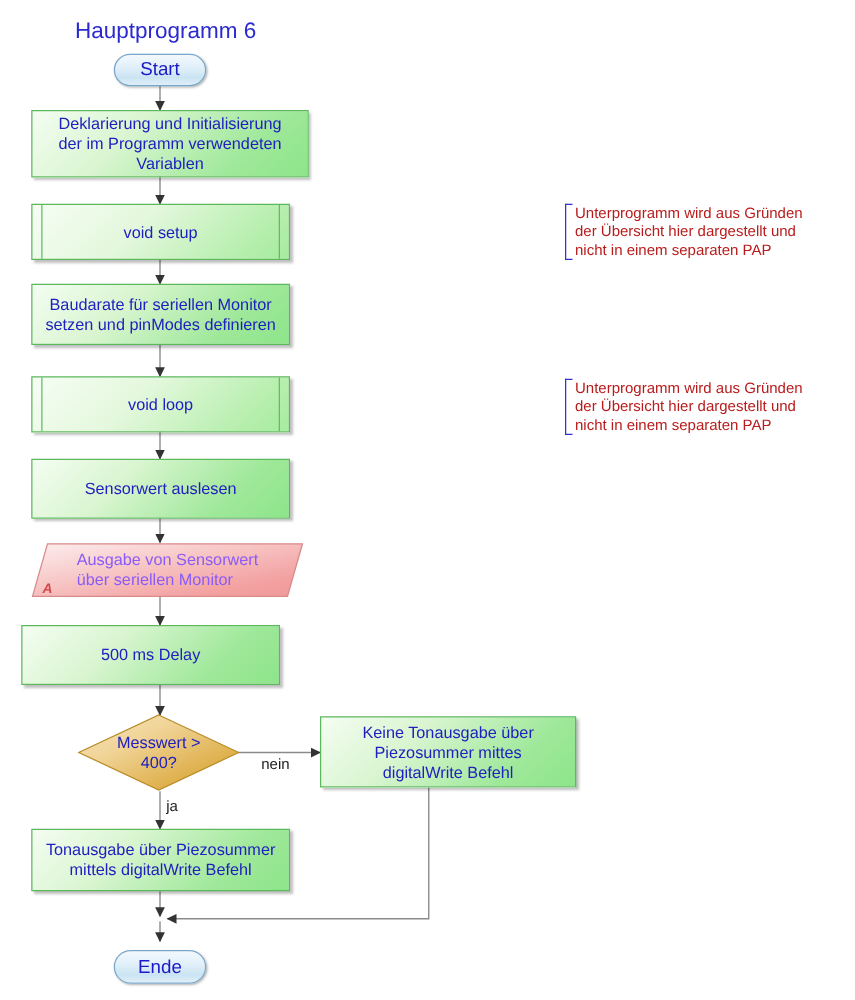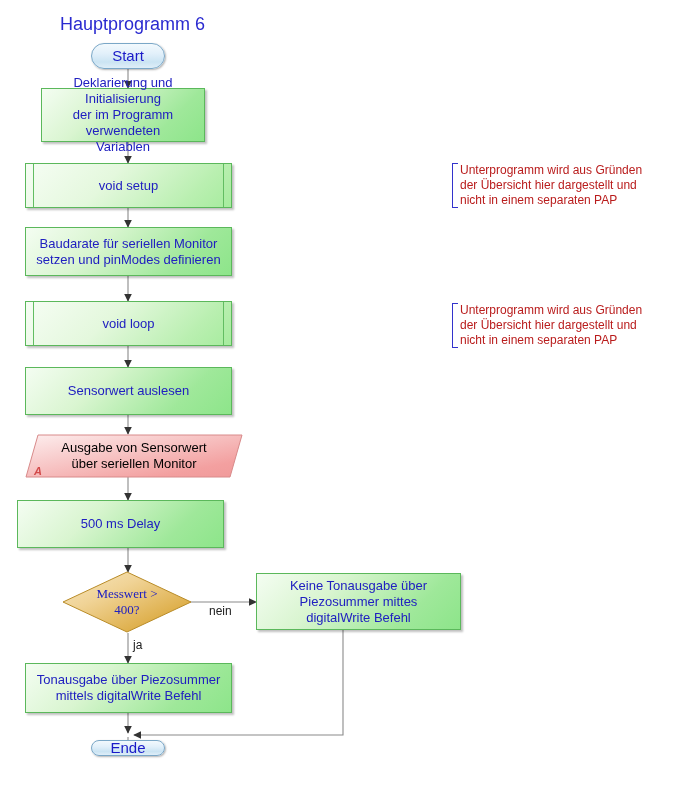--- a/index.html
+++ b/index.html
@@ -75,22 +75,22 @@
     left: 0; top: 0;
     width: 100%; height: 100%;
   }
   .io-label {
     position: absolute;
     left: 0; top: 0;
     width: 100%; height: 100%;
     display: flex;
     align-items: center;
     justify-content: center;
-    text-align: center;
-    color: #000000;
+    text-align: left;
+    color: #8b5cf6;
     font-size: 13px;
     line-height: 16px;
     white-space: pre-line;
   }
   .io-tag {
     position: absolute;
     left: 9px;
     bottom: 1px;
     font-size: 11px;
     font-style: italic;
@@ -192,21 +192,21 @@
     <line x1="128" y1="737" x2="128" y2="753"></line>
   </g>
 
   <polyline points="343,630 343,735 134,735" stroke="#8a8a8a" stroke-width="1.1" fill="none" marker-end="url(#arrow)"></polyline>
 </svg>
 
 <div class="title" style="left:60px; top:13px;">Hauptprogramm 6</div>
 
 <div class="node terminal" style="left:91px; top:43px; width:74px; height:26px;">Start</div>
 
-<div class="node process" style="left:25px; top:88px; width:164px; height:54px;margin-left:16px;">Deklarierung und Initialisierung
+<div class="node process" style="left:25px; top:88px; width:222px; height:54px;">Deklarierung und Initialisierung
 der im Programm verwendeten
 Variablen</div>
 
 <div class="node subroutine" style="left:25px; top:163px; width:207px; height:45px;">void setup</div>
 
 <div class="node process" style="left:25px; top:227px; width:207px; height:49px;">Baudarate für seriellen Monitor
 setzen und pinModes definieren</div>
 
 <div class="node subroutine" style="left:25px; top:301px; width:207px; height:45px;">void loop</div>
 
@@ -224,21 +224,21 @@
     </defs>
     <polygon points="13,1 217,1 205,43 1,43" fill="url(#ioGrad)" stroke="#d88a8a" stroke-width="1"></polygon>
   </svg>
   <div class="io-label">Ausgabe von Sensorwert
 über seriellen Monitor</div>
   <div class="io-tag">A</div>
 </div>
 
 <div class="node process" style="left:17px; top:500px; width:207px; height:48px;">500 ms Delay</div>
 
-<div class="decision-wrap" style="left:62px; top:571px; width:130px; height:62px;font-family:Liberation Serif, serif;">
+<div class="decision-wrap" style="left:62px; top:571px; width:130px; height:62px;">
   <svg class="decision-shape" viewBox="0 0 130 62" preserveAspectRatio="none">
     <defs>
       <linearGradient id="decGrad" x1="0" y1="0" x2="1" y2="1">
         <stop offset="0%" stop-color="#f8e8c2"></stop>
         <stop offset="35%" stop-color="#f0d396"></stop>
         <stop offset="80%" stop-color="#dcab42"></stop>
         <stop offset="100%" stop-color="#d4a233"></stop>
       </linearGradient>
     </defs>
     <polygon points="65,1 129,31 65,61 1,31" fill="url(#decGrad)" stroke="#b98c28" stroke-width="1"></polygon>
@@ -247,21 +247,21 @@
 400?</div>
 </div>
 
 <div class="node process" style="left:256px; top:573px; width:205px; height:57px;">Keine Tonausgabe über
 Piezosummer mittes
 digitalWrite Befehl</div>
 
 <div class="node process" style="left:25px; top:663px; width:207px; height:50px;">Tonausgabe über Piezosummer
 mittels digitalWrite Befehl</div>
 
-<div class="node terminal" style="left:91px; top:740px; width:74px; height:16px;">Ende</div>
+<div class="node terminal" style="left:91px; top:760px; width:74px; height:27px;">Ende</div>
 
 <div class="edge-label" style="left:209px; top:604px;">nein</div>
 <div class="edge-label" style="left:133px; top:638px;">ja</div>
 
 <div class="note" style="left:452px; top:163px; width:215px;">Unterprogramm wird aus Gründen
 der Übersicht hier dargestellt und
 nicht in einem separaten PAP</div>
 <div class="note" style="left:452px; top:303px; width:215px;">Unterprogramm wird aus Gründen
 der Übersicht hier dargestellt und
 nicht in einem separaten PAP</div>

